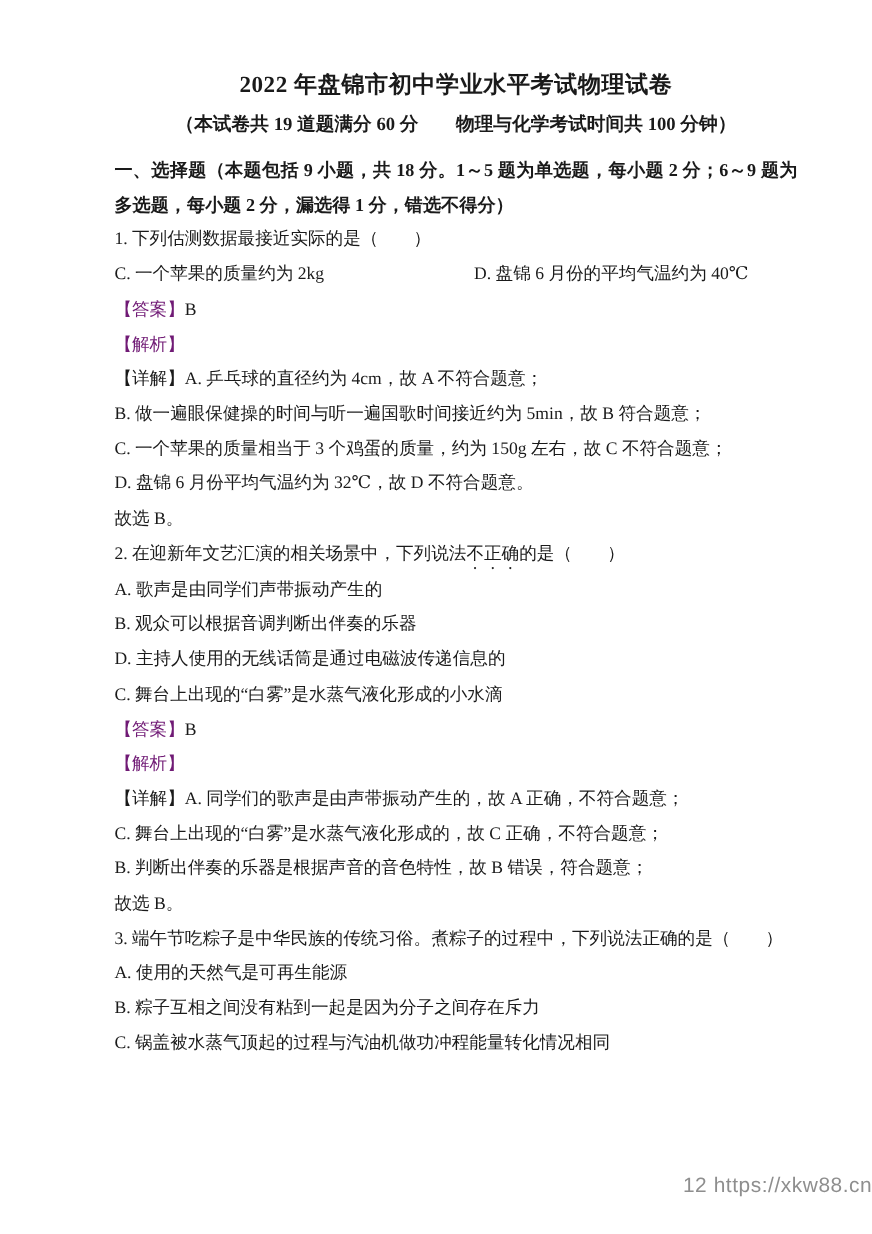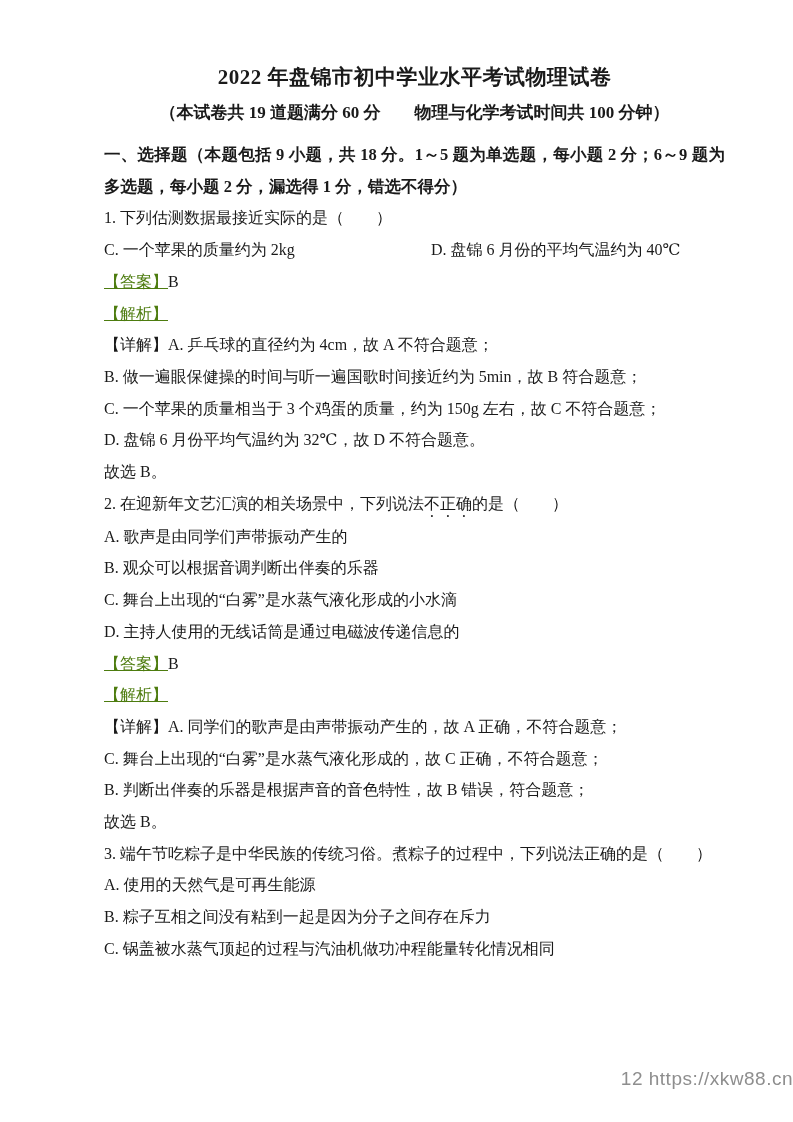--- a/index.html
+++ b/index.html
@@ -50,22 +50,21 @@
     white-space: nowrap;
   }
   .opt-row {
     display: flex;
   }
   .opt-row .left {
     display: inline-block;
     width: 327px;
   }
   .label-blue {
-    color: #4d7c0f;
-    text-decoration: underline;
+    color: #701a75;
   }
   .emph {
     -webkit-text-emphasis: filled dot #1a1a1a;
     text-emphasis: filled dot #1a1a1a;
     -webkit-text-emphasis-position: under right;
     text-emphasis-position: under right;
   }
   .footer {
     position: absolute;
     left: 0;
@@ -102,22 +101,22 @@
   <p class="line">B. 做一遍眼保健操的时间与听一遍国歌时间接近约为 5min，故 B 符合题意；</p>
   <p class="line">C. 一个苹果的质量相当于 3 个鸡蛋的质量，约为 150g 左右，故 C 不符合题意；</p>
   <p class="line">D. 盘锦 6 月份平均气温约为 32℃，故 D 不符合题意。</p>
   <p class="line">故选 B。</p>
 
   <p class="line">
     <span>2. 在迎新年文艺汇演的相关场景中，下列说法</span><span class="emph">不正确</span><span>的是（　　）</span>
   </p>
   <p class="line">A. 歌声是由同学们声带振动产生的</p>
   <p class="line">B. 观众可以根据音调判断出伴奏的乐器</p>
+  <p class="line">D. 主持人使用的无线话筒是通过电磁波传递信息的</p>
   <p class="line">C. 舞台上出现的“白雾”是水蒸气液化形成的小水滴</p>
-  <p class="line">D. 主持人使用的无线话筒是通过电磁波传递信息的</p>
   <p class="line">
     <span class="label-blue">【答案】</span><span>B</span>
   </p>
   <p class="line">
     <span class="label-blue">【解析】</span>
   </p>
   <p class="line">【详解】A. 同学们的歌声是由声带振动产生的，故 A 正确，不符合题意；</p>
   <p class="line">C. 舞台上出现的“白雾”是水蒸气液化形成的，故 C 正确，不符合题意；</p>
   <p class="line">B. 判断出伴奏的乐器是根据声音的音色特性，故 B 错误，符合题意；</p>
   <p class="line">故选 B。</p>

